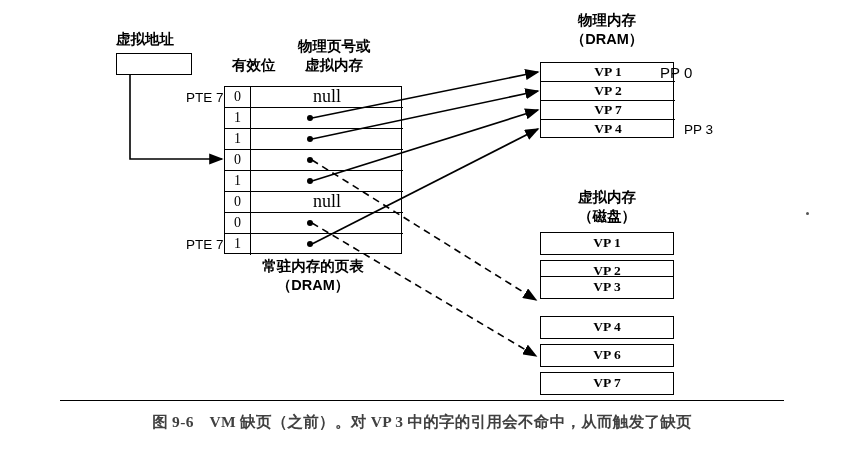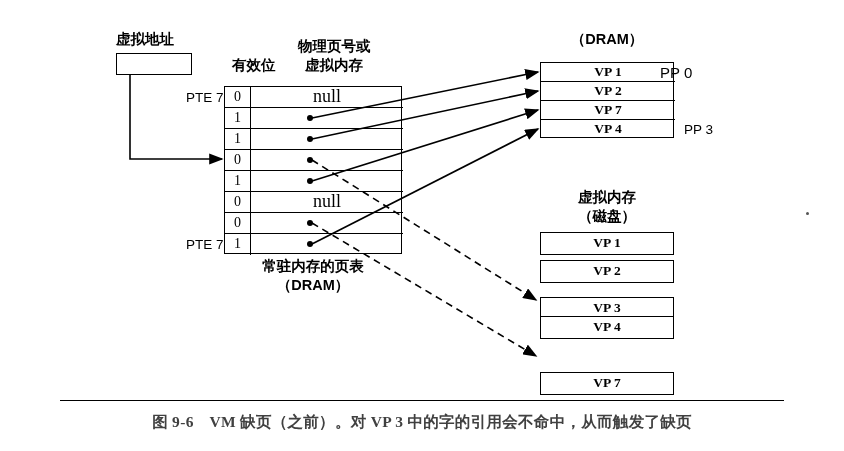--- a/index.html
+++ b/index.html
@@ -223,39 +223,41 @@
     <div class="pte-row last" style="top:147px;">
       <div class="pte-valid">1</div>
       <div class="pte-addr"></div>
       <div class="dot"></div>
     </div>
   </div>
 
   <div class="lbl cn center" style="left:232px; top:258px; width:162px;">常驻内存的页表</div>
   <div class="lbl cn center" style="left:232px; top:277px; width:162px;">（DRAM）</div>
 
+  <div class="lbl cn center" style="left:552px; top:12px; width:110px;">物理内存</div>
   <div class="lbl cn center" style="left:552px; top:31px; width:110px;">（DRAM）</div>
 
   <div class="box" id="phys-frame">
     <div class="phys-row" style="top:0px;">VP 1</div>
     <div class="phys-row" style="top:19px;">VP 2</div>
     <div class="phys-row" style="top:38px;">VP 7</div>
     <div class="phys-row last" style="top:57px;">VP 4</div>
   </div>
 
   <div class="lbl" style="left:660px; top:64px; font-size:15px;">PP 0</div>
   <div class="lbl" style="left:684px; top:121px; font-size:13.5px;">PP 3</div>
 
   <div class="lbl cn center" style="left:552px; top:189px; width:110px;">虚拟内存</div>
   <div class="lbl cn center" style="left:552px; top:208px; width:110px;">（磁盘）</div>
 
   <div class="vmrow" style="top:232px;">VP 1</div>
   <div class="vmrow" style="top:260px;">VP 2</div>
-  <div class="vmrow" style="top:276px;margin-top:21px;">VP 3</div>
+  <div class="vmrow" style="top:276px;">VP 3</div>
   <div class="vmrow" style="top:316px;">VP 4</div>
+  <div class="vmrow" style="top:344px;">VP 6</div>
   <div class="vmrow" style="top:372px;">VP 7</div>
 
   <svg class="layer">
     <defs>
       <marker id="arrowhead" markerWidth="9" markerHeight="7" refX="8" refY="3.5" orient="auto">
         <polygon points="0 0, 9 3.5, 0 7" fill="#000"></polygon>
       </marker>
     </defs>
 
     <path d="M 130 75 L 130 159 L 222 159" stroke="#000" stroke-width="1.6" fill="none" marker-end="url(#arrowhead)"></path>

